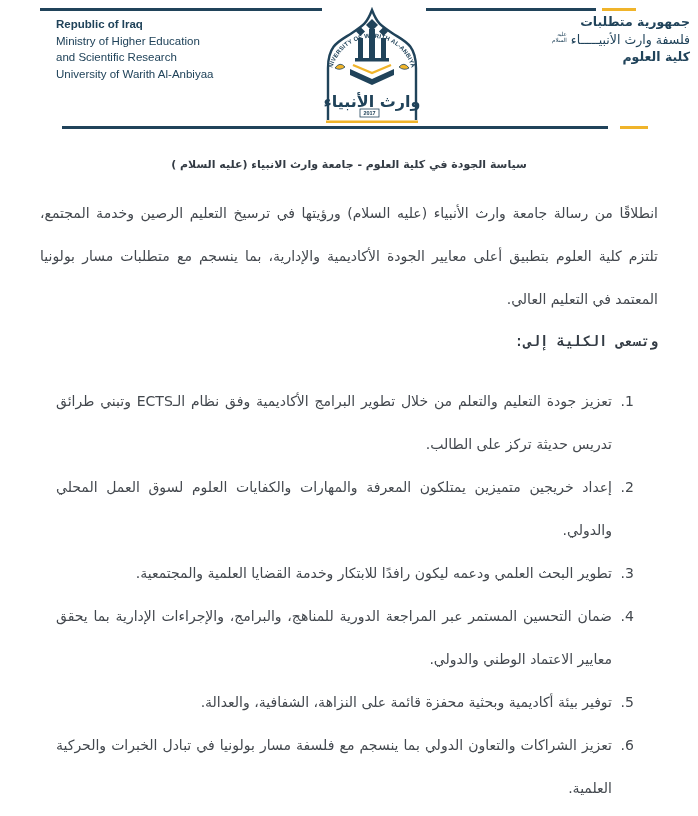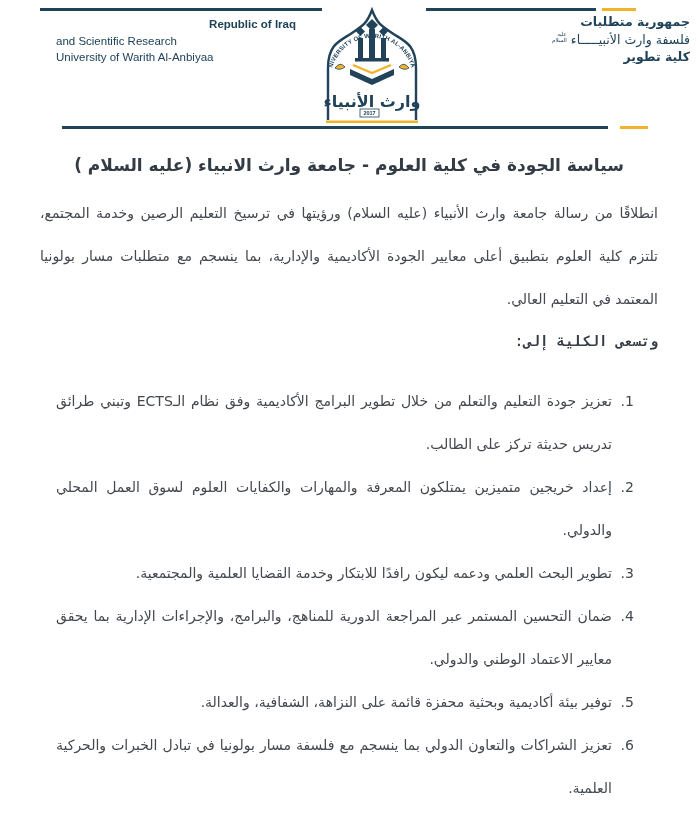--- a/index.html
+++ b/index.html
@@ -20,40 +20,40 @@
   .rule-top-right {left:426px; top:8px;  width:170px;height:3px;}
   .rule-top-gold  {left:602px; top:8px;  width:34px; height:3px;}
   .rule-bot-main  {left:62px;  top:126px;width:546px;height:2.5px;}
   .rule-bot-gold  {left:620px; top:126px;width:28px; height:2.5px;}
   
   .hdr-en{
     position:absolute;left:56px;top:16px;width:240px;
     font-family:"Liberation Sans","DejaVu Sans",sans-serif;
     font-size:11.5px;line-height:16.5px;color:var(--navy);
   }
-  .hdr-en .b{font-weight:bold;text-align:right;}
+  .hdr-en .b{font-weight:bold;}
   .hdr-ar{
     position:absolute;right:8px;top:13px;width:230px;
     direction:rtl;text-align:right;
     font-size:12.5px;line-height:17.5px;color:var(--navy);
   }
   .hdr-ar .b{font-weight:bold;}
   .honorific{
     display:inline-block;font-size:5.5px;line-height:1.05;width:13px;
     vertical-align:2px;white-space:normal;color:var(--navy);
   }
   
   .logo{position:absolute;left:320px;top:2px;width:104px;height:122px;}
   
   .content{
     position:absolute;top:150px;left:40px;right:40px;
     direction:rtl;color:var(--body_text);font-size:14px;
   }
   .doc-title{
-    text-align:center;font-weight:bold;font-size:17px;line-height:26px;
+    text-align:center;font-weight:bold;font-size:11px;line-height:26px;
     color:var(--title_text);margin:2px 0 0 0;
   }
   .intro{
     margin:14px 0 0 0;line-height:43px;text-align:justify;
   }
   .goals-heading{
     margin:0;line-height:43px;font-weight:bold;text-align:right;
     color:var(--title_text);
     font-family:Liberation Mono, monospace;
   }
@@ -70,31 +70,32 @@
 <div class="page">
 
   <div class="rule rule-top-left"></div>
   <div class="rule rule-top-right"></div>
   <div class="rule gold rule-top-gold"></div>
   <div class="rule rule-bot-main"></div>
   <div class="rule gold rule-bot-gold"></div>
 
   <div class="hdr-en">
     <div class="b">Republic of Iraq</div>
+    <div>Ministry of Higher Education</div>
     <div>and Scientific Research</div>
     <div>University of Warith Al-Anbiyaa</div>
   </div>
 
   <div class="hdr-ar">
     <div class="b">جمهورية متطلبات</div>
     <div>
       <span>فلسفة وارث الأنبيـــــاء</span>
       <span class="honorific">عليه السلام</span>
     </div>
-    <div class="b">كلية تطوير</div>
+    <div class="b">كلية العلوم</div>
   </div>
 
   <svg class="logo" viewBox="0 0 104 122" aria-hidden="true">
     <defs>
       <path id="arc" d="M13,64 A41,41 0 0 1 91,64" fill="none"></path>
     </defs>
 
     <path d="M8,118 L8,66 C8,42 20,39 32,31 C44,23 47,21 52,8 C57,21 60,23 72,31 C84,39 96,42 96,66 L96,118" fill="none" stroke="#20435a" stroke-width="2.4"></path>
 
     <text font-size="6" font-weight="bold" fill="#20435a" letter-spacing="0.2" font-family="Liberation Sans, DejaVu Sans, sans-serif">

